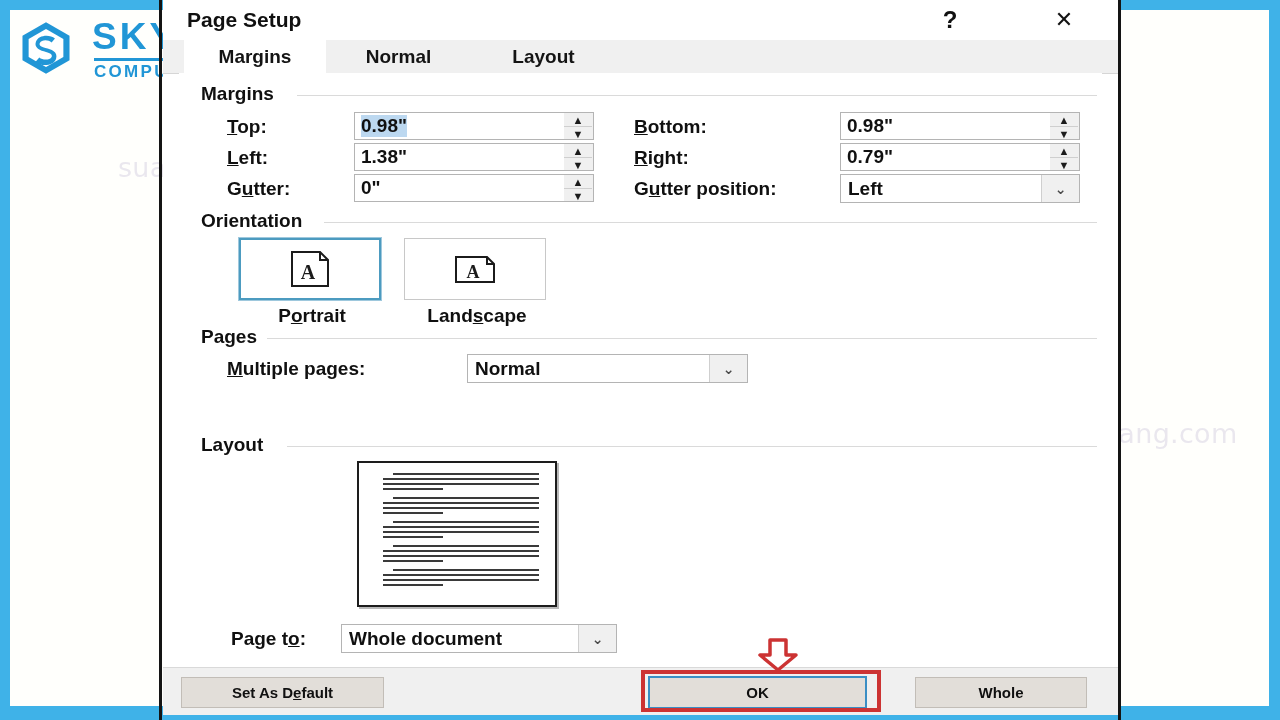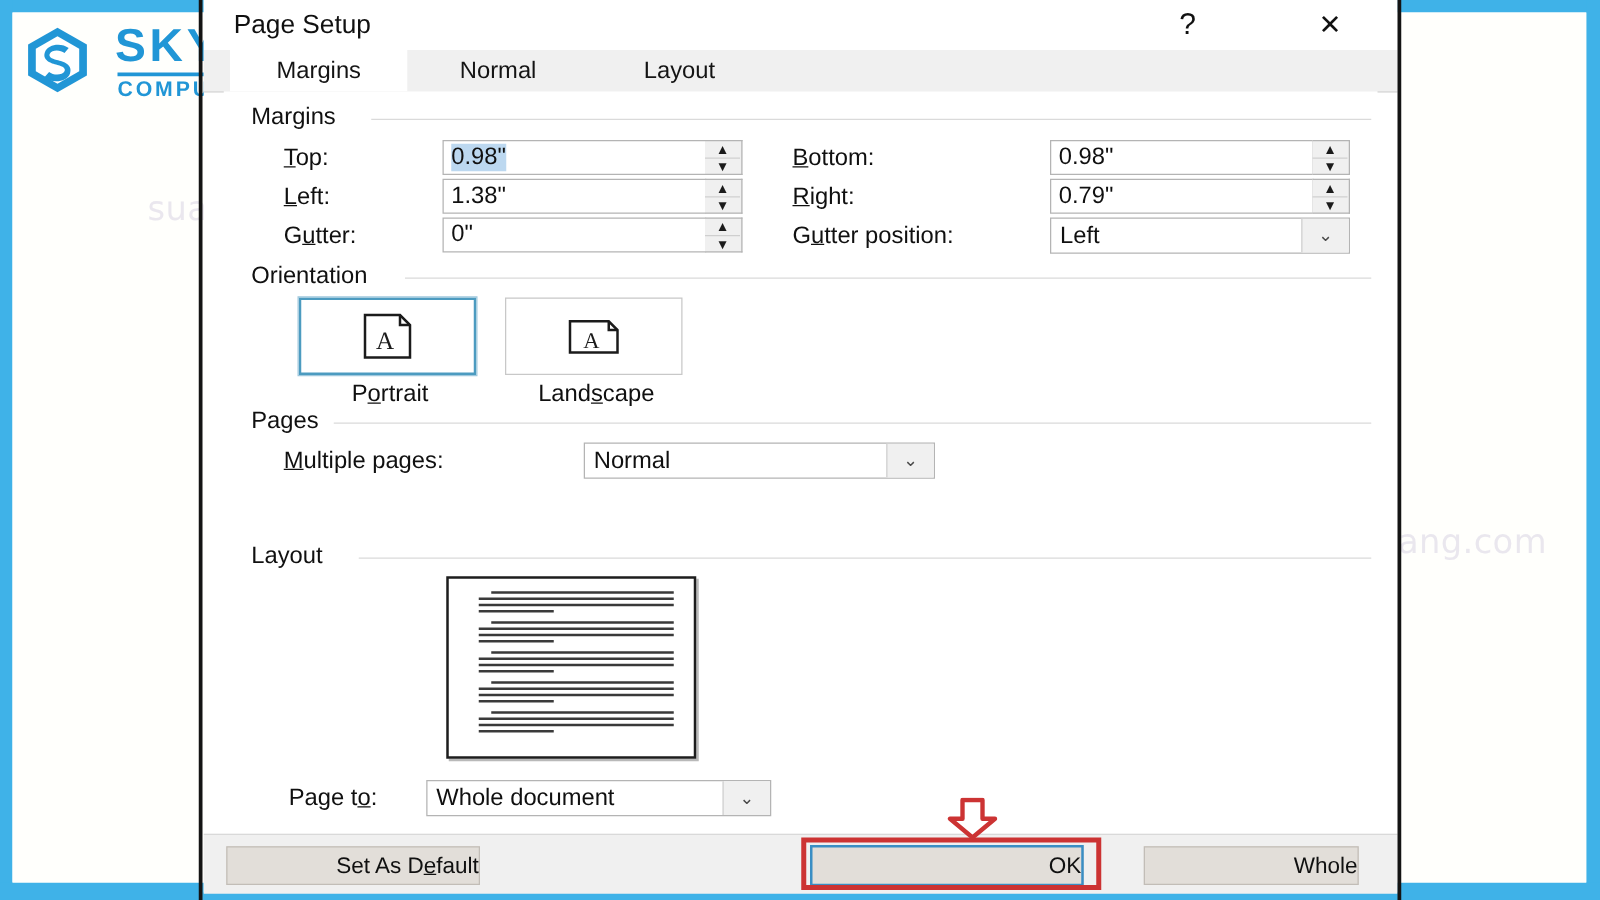--- a/index.html
+++ b/index.html
@@ -29,21 +29,21 @@
              font-family:"DejaVu Sans",sans-serif;letter-spacing:.3px;pointer-events:none;}
   #wm1{left:118px;top:152px;}
   #wm2{left:838px;top:418px;}
 
   
   .vrule{position:absolute;top:0;width:3px;height:720px;background:#141414;}
   #vrule-left{left:159px;}
   #vrule-right{left:1118px;}
 
   
-  #dialog{position:absolute;left:163px;top:0px;width:955px;height:714px;background:#ffffff;}
+  #dialog{position:absolute;left:163px;top:0px;width:955px;height:714px;background:#ffffff;font-weight:bold;}
   #titlebar{position:absolute;left:0;top:0;width:955px;height:40px;background:#ffffff;}
   #dialog-title{position:absolute;left:24px;top:8px;font-size:21px;color:#101010;}
   .title-btn{position:absolute;top:0;width:64px;height:40px;display:flex;align-items:center;justify-content:center;
              color:#111;background:transparent;}
   #help-btn{left:755px;font-size:24px;}
   #close-btn{left:869px;font-size:22px;}
 
   
   #tabstrip{position:absolute;left:0px;top:40px;width:955px;height:33px;background:#f0f0f0;
             border-bottom:1px solid #d6d6d6;}
@@ -89,21 +89,21 @@
 
   
   #preview-page{position:absolute;left:178px;top:28px;width:196px;height:142px;background:#ffffff;
                 border:2px solid #1d1d1d;box-shadow:2px 2px 0 #b9b9b9;}
   .pline{position:absolute;height:2px;background:#3a3a3a;}
 
   
   #bottombar{position:absolute;left:0px;top:667px;width:955px;height:47px;background:#f0f0f0;
              border-top:1px solid #d9d9d9;}
   .dlg-btn{position:absolute;height:31px;background:#e2ded9;border:1px solid #c2bdb7;box-sizing:border-box;
-           display:flex;align-items:center;justify-content:flex-end;font-size:18px;color:#101010;}
+           display:flex;align-items:center;justify-content:center;font-size:15px;color:#101010;}
   #btn-setdefault{left:18px;top:9px;width:203px;}
   #btn-ok{left:485px;top:8px;width:219px;height:33px;border:2px solid #3a8ec4;background:#e2ded9;}
   #btn-cancel{left:752px;top:9px;width:172px;}
 
   
   #ok-highlight{position:absolute;left:641px;top:670px;width:240px;height:42px;
                 border:4px solid #c33; box-sizing:border-box;pointer-events:none;}
   #ok-arrow{position:absolute;left:757px;top:638px;width:42px;height:34px;pointer-events:none;}
 </style>
 </head>

